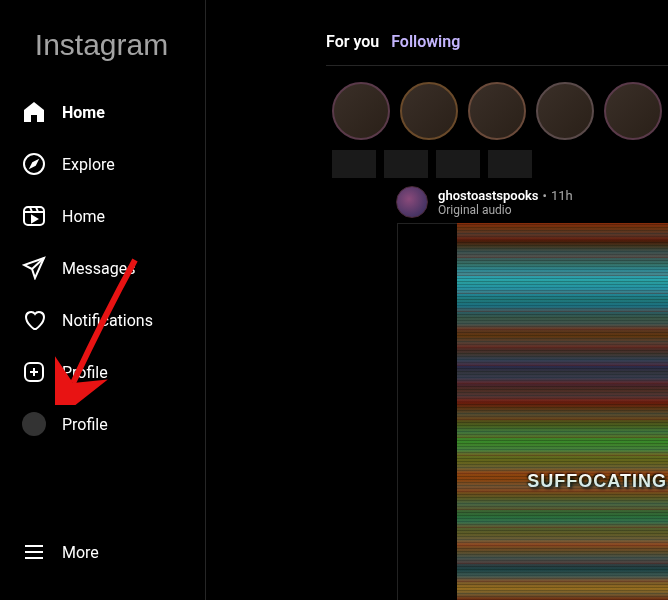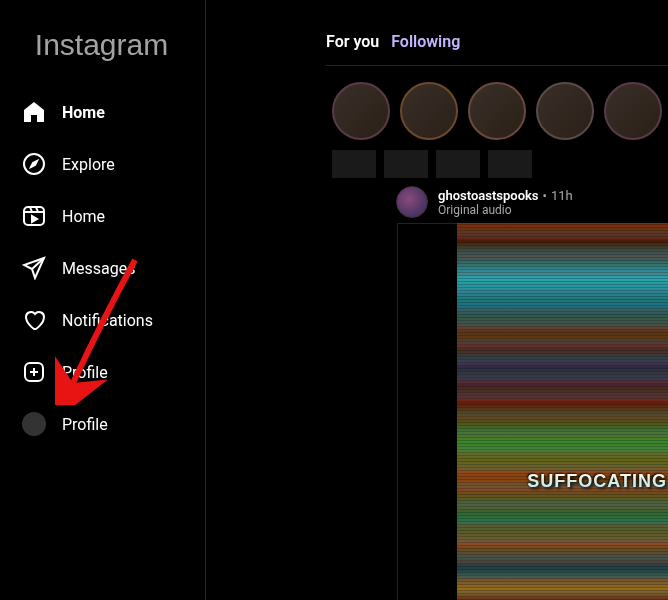--- a/index.html
+++ b/index.html
@@ -301,20 +301,32 @@
         </svg>
     </span>
     <span class="label">Profile</span>
   </div>
 
   <div class="nav-item">
     <span class="profile-pic"></span>
     <span class="label">Profile</span>
   </div>
 
+  <div class="nav-bottom">
+    <div class="nav-item">
+      <span class="icon">
+        <svg width="24" height="24" viewBox="0 0 24 24" fill="none" stroke="white" stroke-width="2">
+            <line x1="3" y1="6" x2="21" y2="6"></line>
+            <line x1="3" y1="12" x2="21" y2="12"></line>
+            <line x1="3" y1="18" x2="21" y2="18"></line>
+          </svg>
+      </span>
+      <span class="label">More</span>
+    </div>
+  </div>
 </div>
 
 <div class="main">
   <div class="tabs">
     <div class="tab active">For you</div>
     <div class="tab inactive">Following</div>
   </div>
   <div class="separator"></div>
 
   <div class="stories">

